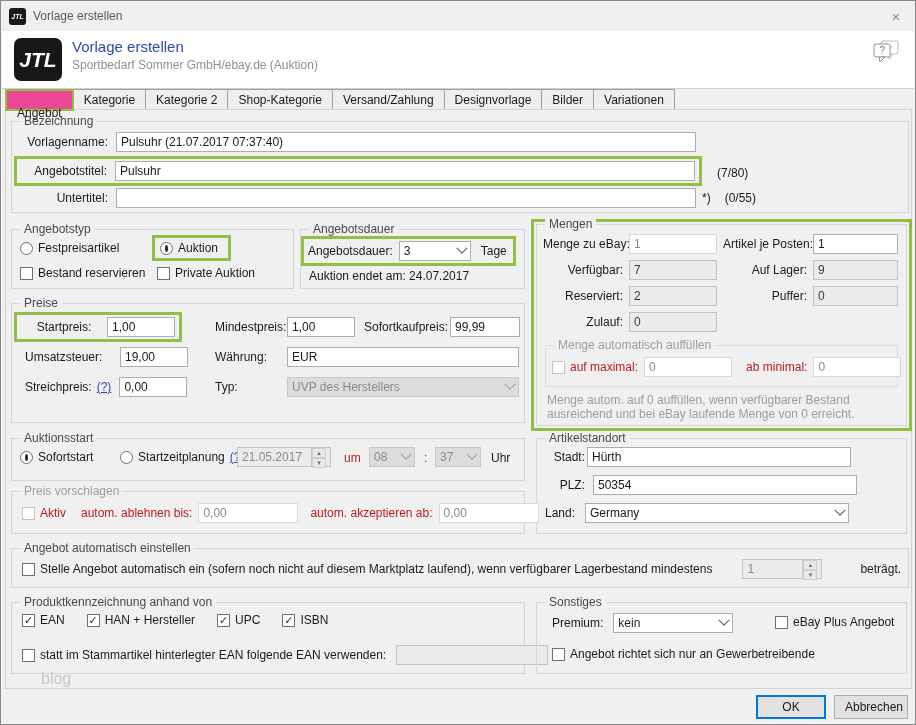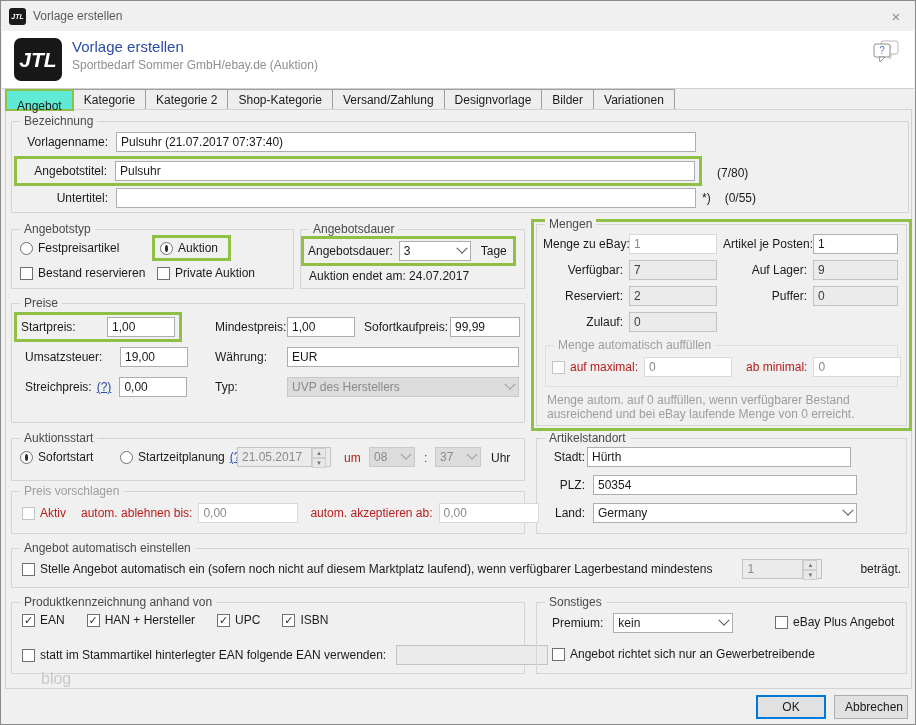--- a/index.html
+++ b/index.html
@@ -21,21 +21,21 @@
   .header { position:absolute; top:30px; left:1px; right:1px; height:58px; background:#fff; border-bottom:1px solid #cfcfcf;}
   .logo { position:absolute; left:12px; top:7px; width:48px; height:43px; background:#181818; border-radius:7px;
     color:#fff; font-size:21px; font-weight:bold; font-style:italic; display:flex; align-items:center; justify-content:center;}
   .hdr-title { position:absolute; left:70px; top:7px; color:#2b4ba6; font-size:15px; }
   .hdr-sub   { position:absolute; left:70px; top:27px; color:#8f8f8f; font-size:12px; }
   .help-ico { position:absolute; right:12px; top:8px; width:34px; height:28px; }
   
   .tabs { position:absolute; top:88px; left:4px; display:flex; height:21px; z-index:3; }
   .tab { padding:2px 10px 0 10px; border:1px solid #9f9f9f; border-bottom:none; background:#eeeeee;
     margin-right:-1px; height:20px; line-height:17px; color:#1a1a1a; }
-  .tab.active { background:#5eead4; border:2px solid #8fc045; height:22px; position:relative; z-index:4; padding:7px 10px 0 10px;}
+  .tab.active { background:#ec4899; border:2px solid #8fc045; height:22px; position:relative; z-index:4; padding:14px 10px 0 10px;}
   .panel { position:absolute; top:108px; left:4px; width:907px; height:580px; border:1px solid #d2d2d2; background:#f0f0f0;}
   
   .group { position:absolute; border:1px solid #d5d5d5; }
   .group-label { position:absolute; top:-8px; left:8px; background:#f0f0f0; padding:0 4px; color:#4a4a4a; }
   .group-label.dis { color:#9d9d9d; }
   .row { display:flex; align-items:center; }
   .lbl { color:#1a1a1a; white-space:nowrap; }
   .lbl.dis { color:#b91c1c; }
   
   .tb-input { height:20px; border:1px solid #abadb3; background:#fff; padding:0 4px; font:inherit; color:#1a1a1a; }
@@ -186,21 +186,21 @@
       <span class="lbl dis" style="margin:0 6px 0 14px;">ab minimal:</span>
       <input class="tb-input whitedis" style="width: 88px;" value="0">
     </div>
   </div>
   <div class="hint" style="position:absolute; left:10px; top:168px; width:352px; line-height:14px;">Menge autom. auf 0 auffüllen, wenn verfügbarer Bestand ausreichend und bei eBay laufende Menge von 0 erreicht.</div>
 </div>
 
 <div class="group" style="left:10px; top:302px; width:514px; height:120px;">
   <span class="group-label">Preise</span>
   <div class="row hl" style="position:absolute; left:2px; top:8px; padding:2px 4px;">
-    <span class="lbl" style="width:86px;">Startpreis:</span>
+    <span class="lbl" style="width:86px;text-align:center;">Startpreis:</span>
     <input class="tb-input" style="width: 68px;" value="1,00">
   </div>
   <div class="row" style="position:absolute; left:203px; top:13px;">
     <span class="lbl" style="width:72px;">Mindestpreis:</span>
     <input class="tb-input" style="width: 68px;" value="1,00">
   </div>
   <div class="row" style="position:absolute; left:352px; top:13px;">
     <span class="lbl" style="width:86px;">Sofortkaufpreis:</span>
     <input class="tb-input" style="width: 70px;" value="99,99">
   </div>
@@ -261,21 +261,21 @@
   <span class="group-label">Artikelstandort</span>
   <div class="row" style="position:absolute; left:8px; top:8px;">
     <span class="lbl" style="width:40px; text-align:right; margin-right:2px;">Stadt:</span>
     <input class="tb-input" style="width: 264px;" value="Hürth">
   </div>
   <div class="row" style="position:absolute; left:8px; top:36px;">
     <span class="lbl" style="width:40px; text-align:right; margin-right:8px;">PLZ:</span>
     <input class="tb-input" style="width: 264px;" value="50354">
   </div>
   <div class="row" style="position:absolute; left:8px; top:64px;">
-    <span class="lbl" style="width:40px; text-align:right; margin-right:8px;">Land:</span>
+    <span class="lbl" style="width:40px; text-align:left; ">Land:</span>
     <div class="sel" style="width:264px;">
       <span>Germany</span>
       <span class="chev"></span>
     </div>
   </div>
 </div>
 
 <div class="group" style="left:10px; top:490px; width:514px; height:43px;">
   <span class="group-label dis">Preis vorschlagen</span>
   <div class="row" style="position:absolute; left:10px; top:11px;">

